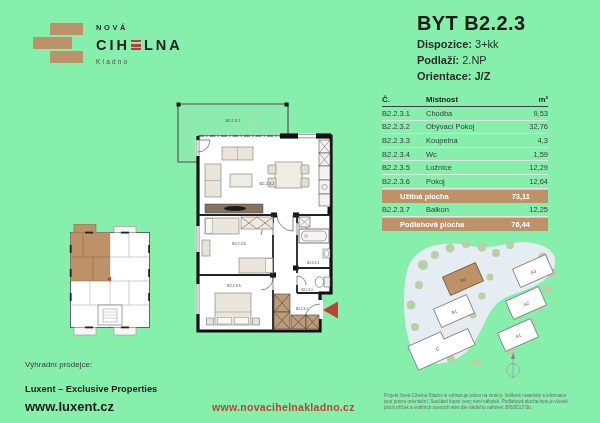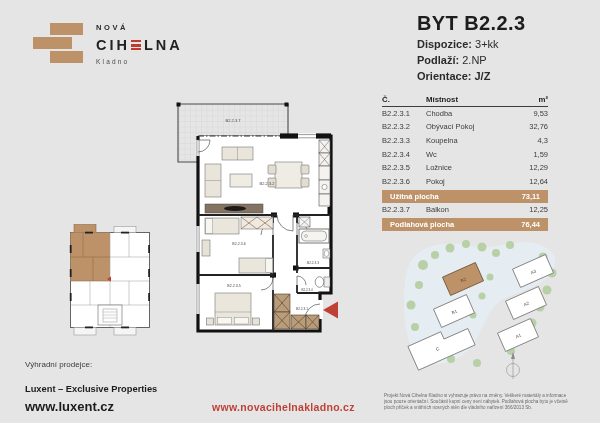--- a/index.html
+++ b/index.html
@@ -1,17 +1,17 @@
 <!DOCTYPE html>
 <html><head>
 <meta charset="utf-8">
 <style>
   html,body { margin:0; padding:0; background:#ffffff; }
   body { font-family:"Liberation Sans", sans-serif; }
-  .page { position:relative; width:600px; height:423px; background:#e5e5e5; overflow:hidden;text-decoration:underline; }
+  .page { position:relative; width:600px; height:423px; background:#86efac; overflow:hidden;text-decoration:underline; }
 
   
   .logo { position:absolute; left:33px; top:22px; width:180px; height:44px; }
   .brick { position:absolute; background:#BE9268; }
   .brick.b1 { left:17px; top:1px;  width:33px; height:12px; }
   .brick.b2 { left:0px;  top:15px; width:39px; height:12px; }
   .brick.b3 { left:17px; top:29px; width:33px; height:12px; }
   .logo-text { position:absolute; left:63px; top:1px; white-space:nowrap; }
   .logo-top  { font-size:7.5px; font-weight:bold; letter-spacing:2.6px; color:#2b2b2b; }
   .logo-name { display:flex; align-items:center; margin-top:5px; font-size:14.5px; font-weight:800; letter-spacing:3px; color:#222;text-align:right; }
@@ -28,21 +28,21 @@
   .spec .val.bold { font-weight:800; }
 
   
   .tbl { position:absolute; left:382px; top:93px; width:166px; font-size:7.5px; color:#3c3c3c; }
   .trow { display:flex; align-items:center; height:12.6px; border-bottom:0.5px solid #e4e4e4; }
   .thead { font-weight:bold; font-size:7.8px; color:#1f1f1f; border-bottom:1.2px solid #3d3d3d; height:13px; }
   .c-no { width:44px; }
   .c-room { flex:1; }
   .c-area { width:34px; text-align:right; }
   .hl { display:flex; justify-content:space-between; align-items:center; height:13px;
-        background:#BE9268; color:#ffffff; font-weight:bold; padding:0 8px; margin:1px 0; font-size:7.5px; }
+        background:#BE9268; color:#ffffff; font-weight:bold; padding:0 18px; margin:1px 0; font-size:7.5px; }
 
   
   .fp   { position:absolute; left:135px; top:88px;  width:225px; height:264px; }
   .mini { position:absolute; left:57px;  top:217px; width:106px; height:126px; }
   .site { position:absolute; left:393px; top:233px; width:178px; height:150px; }
   svg text { font-family:"Liberation Sans", sans-serif; }
 
   
   .seller { position:absolute; left:25px; top:359px; font-size:8px; color:#3a3a3a; line-height:1.6; }
   .seller .name { font-weight:800; font-size:9.3px; color:#1c1c1c;margin-top:10px; }

